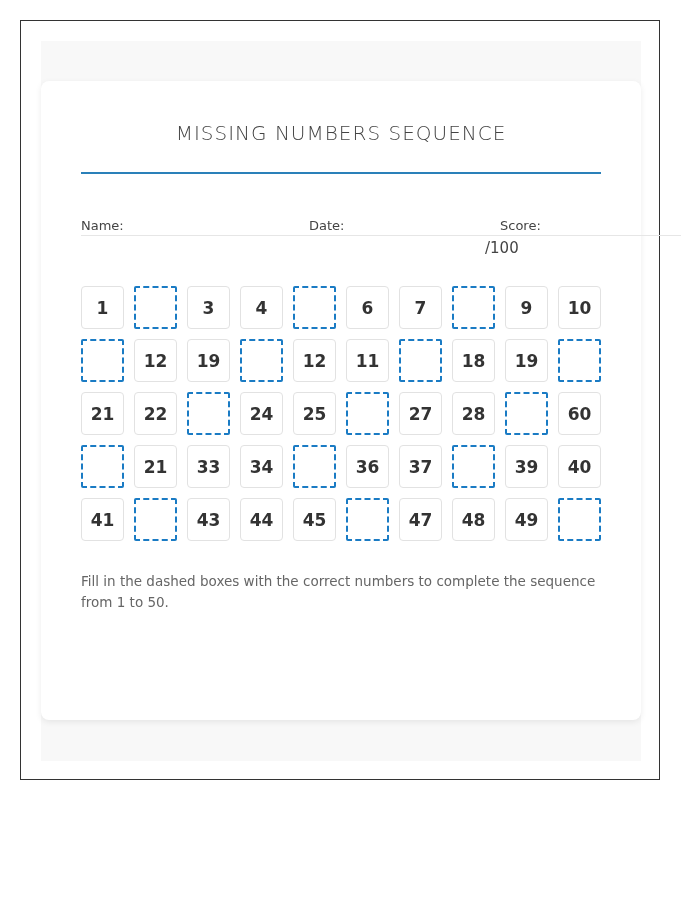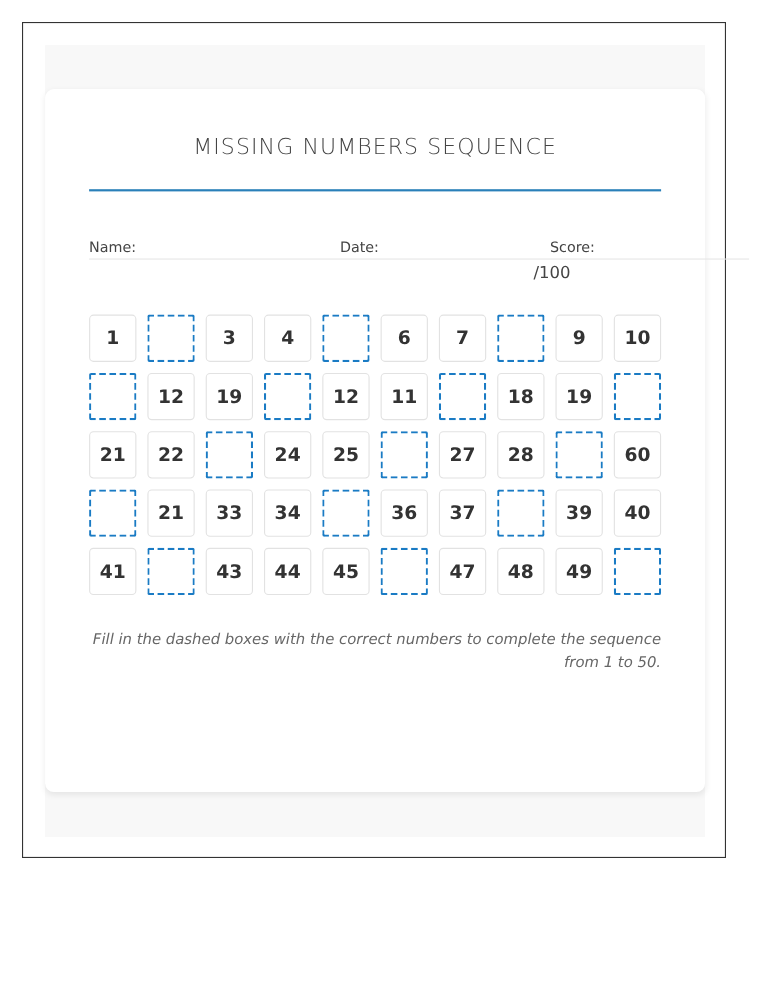--- a/index.html
+++ b/index.html
@@ -26,21 +26,21 @@
                   background: #e6e6e6; }
     .grid { position: absolute; left: 40px; top: 205px; width: 520px;
             display: grid; grid-template-columns: repeat(10, 43px);
             column-gap: 10px; row-gap: 10px; }
     .cell { width: 43px; height: 43px; box-sizing: border-box;
             border: 1px solid #e2e2e2; border-radius: 4px; background: #fff;
             display: flex; align-items: center; justify-content: center;
             font-size: 17px; font-weight: bold; color: #333; }
     .cell.blank { border: 2px dashed #1a7bc4; border-radius: 2px; }
     .instructions { position: absolute; left: 40px; top: 490px; width: 520px;
-                    text-align: right; font-style: italic; font-size: 13.5px;
+                    text-align: left; font-size: 13.5px;
                     color: #666; line-height: 21px; }
   </style>
 </head>
 <body>
 
 <div class="frame"></div>
 <div class="page-bg"></div>
 
 <div class="card">
   <div class="title">MISSING NUMBERS SEQUENCE</div>

